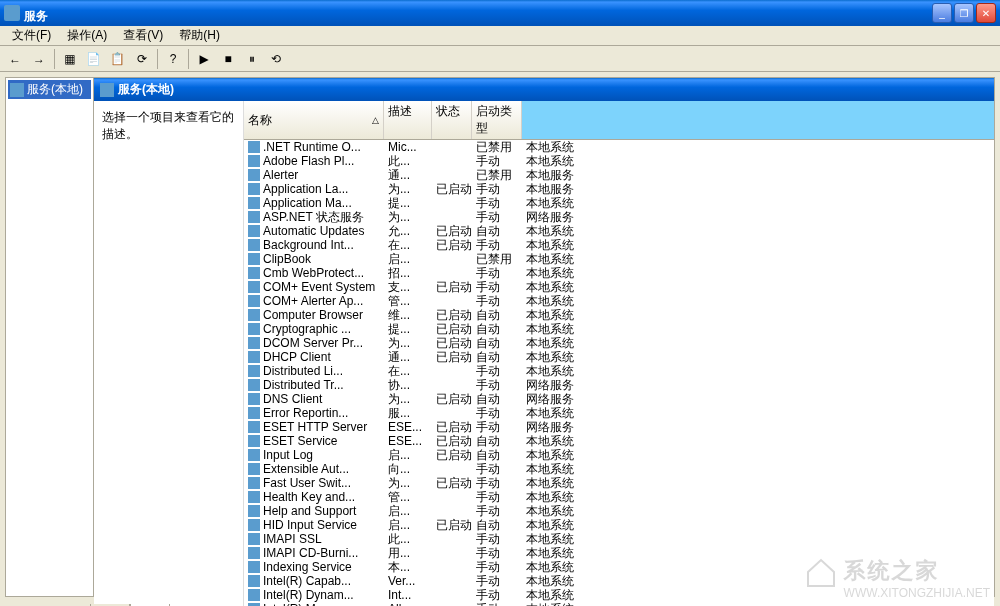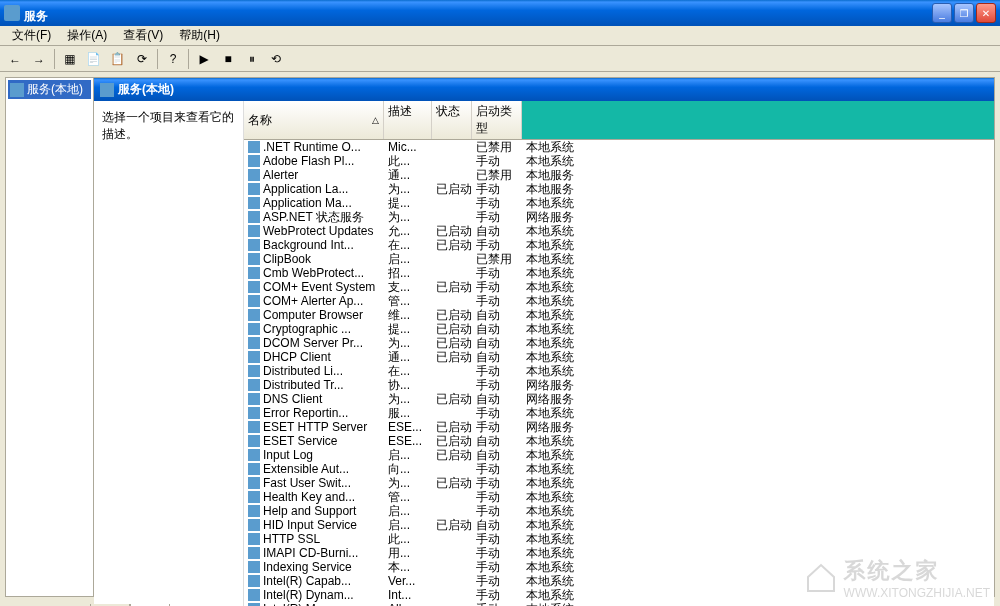--- a/index.html
+++ b/index.html
@@ -19,34 +19,34 @@
 .tree { width: 88px; background: white; border-right: 1px solid #aca899; padding: 2px; }
 .tree-item { display: flex; align-items: center; padding: 1px 2px; cursor: pointer; }
 .tree-item.selected { background: #316ac5; color: white; }
 .tree-item .ticon { width: 14px; height: 14px; background: #5a9cce; margin-right: 3px; }
 .right { flex: 1; display: flex; flex-direction: column; }
 .right-header { background: linear-gradient(to bottom, #0a6cce 0%, #3a93ff 8%, #0066dd 40%, #0052b8 100%); color: white; padding: 3px 6px; font-weight: bold; display: flex; align-items: center; }
 .right-header .ricon { width: 14px; height: 14px; background: #5a9cce; margin-right: 4px; }
 .right-body { flex: 1; display: flex; background: white; }
 .info-pane { width: 150px; padding: 8px; border-right: 1px solid #ddd; }
 .list-pane { flex: 1; overflow: auto; }
-.list-header { display: flex; background: #14b8a6; border-bottom: 1px solid #aca899; position: sticky; top: 0; }
+.list-header { display: flex; background: #7dd3fc; border-bottom: 1px solid #aca899; position: sticky; top: 0; }
 .list-header .col { border-right: 1px solid #d4d0c8; padding: 2px 4px; cursor: pointer; background: linear-gradient(to bottom, #fff, #ece9d8); }
 .col-name { width: 140px; display: flex; align-items: center; }
 .col-desc { width: 48px; }
 .col-status { width: 40px; }
 .col-start { width: 50px; }
 .col-logon { width: 70px; }
 .list-row { display: flex; cursor: pointer; height: 14px; line-height: 14px; }
 .list-row .col { padding: 0 4px; overflow: hidden; white-space: nowrap; text-overflow: clip; }
 .ricon2 { width: 12px; height: 12px; display: inline-block; background: #5a9cce; margin-right: 3px; vertical-align: middle; }
 .tabs { height: 20px; display: flex; align-items: flex-end; padding-left: 90px; }
 .tab { border: 1px solid #aca899; border-top: none; padding: 1px 8px; background: white; cursor: pointer; font-size: 11px; }
 .tab.active { background: #ece9d8; }
-.watermark { position: absolute; right: 10px; bottom: 6px; color: rgba(100,100,100,.25); font-size: 22px; letter-spacing: 2px; font-family: sans-serif; pointer-events: none; display: flex; align-items: center; gap: 6px; }
+.watermark { position: absolute; right: 10px; bottom: 6px; color: rgba(100,100,100,.25); font-size: 22px; letter-spacing: 2px; font-family: sans-serif; pointer-events: none; display: flex; align-items: flex-start; gap: 6px; }
 .sort-arrow { margin-left: auto; font-size: 9px; }
 </style>
 </head>
 <body>
 
 <div class="titlebar">
   <div class="icon"></div>
   <div class="title">服务</div>
   <div class="btns">
     <div class="btn">_</div>
@@ -162,21 +162,21 @@
                 <span>ASP.NET 状态服务</span>
               </div>
               <div class="col col-desc">为...</div>
               <div class="col col-status"></div>
               <div class="col col-start">手动</div>
               <div class="col col-logon">网络服务</div>
             </div>
             <div class="list-row">
               <div class="col col-name">
                 <span class="ricon2"></span>
-                <span>WebProtect Updates</span>
+                <span>Automatic Updates</span>
               </div>
               <div class="col col-desc">允...</div>
               <div class="col col-status">已启动</div>
               <div class="col col-start">自动</div>
               <div class="col col-logon">本地系统</div>
             </div>
             <div class="list-row">
               <div class="col col-name">
                 <span class="ricon2"></span>
                 <span>Background Int...</span>
@@ -382,21 +382,21 @@
                 <span>HID Input Service</span>
               </div>
               <div class="col col-desc">启...</div>
               <div class="col col-status">已启动</div>
               <div class="col col-start">自动</div>
               <div class="col col-logon">本地系统</div>
             </div>
             <div class="list-row">
               <div class="col col-name">
                 <span class="ricon2"></span>
-                <span>HTTP SSL</span>
+                <span>IMAPI SSL</span>
               </div>
               <div class="col col-desc">此...</div>
               <div class="col col-status"></div>
               <div class="col col-start">手动</div>
               <div class="col col-logon">本地系统</div>
             </div>
             <div class="list-row">
               <div class="col col-name">
                 <span class="ricon2"></span>
                 <span>IMAPI CD-Burni...</span>

